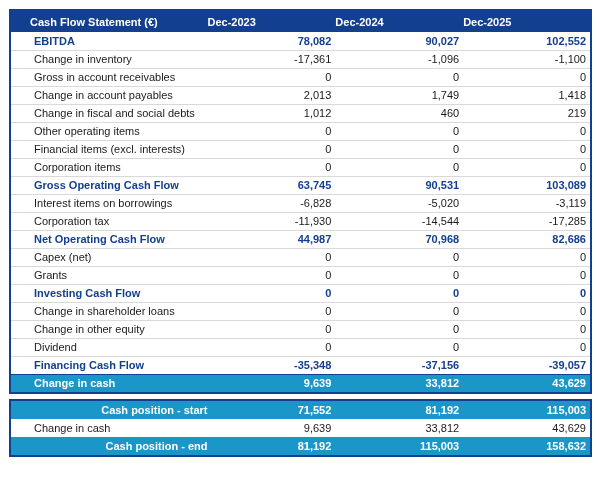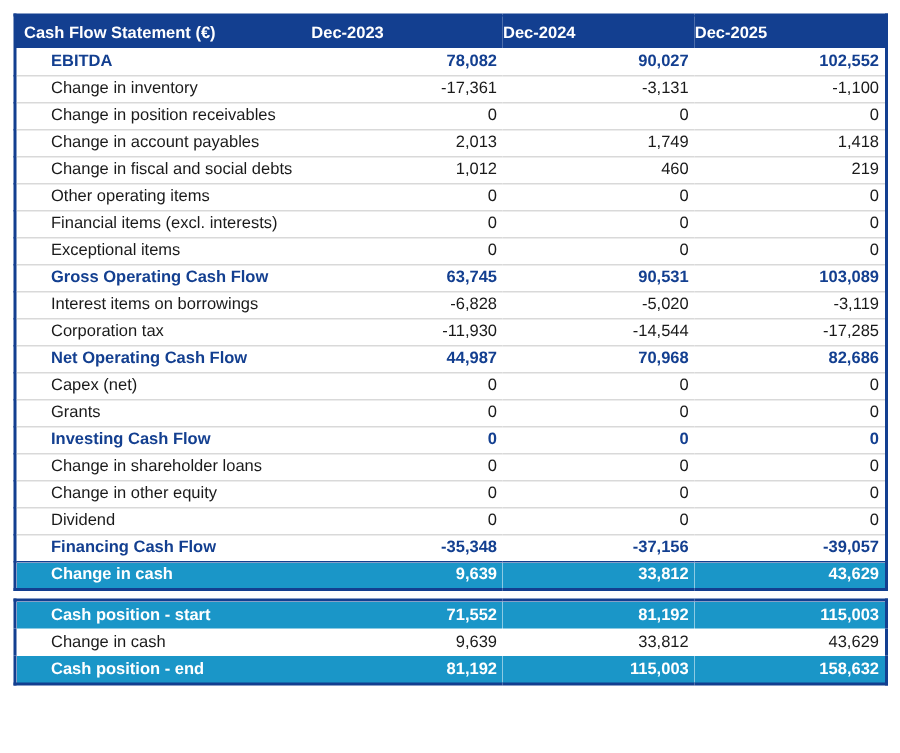--- a/index.html
+++ b/index.html
@@ -16,37 +16,37 @@
     -webkit-font-smoothing:antialiased;
   }
   .wrap{position:absolute;left:9px;top:9px;width:583px;}
   table{border-collapse:collapse;width:100%;table-layout:fixed;}
   .cf-table, .cf-summary{border:2px solid var(--navy);}
   .cf-summary{margin-top:5px;}
   thead th{
     background:var(--navy);color:#ffffff;font-weight:bold;
     font-size:11px;height:22px;padding:0;vertical-align:middle;
   }
-  th.label{text-align:left;padding-left:5px;}
+  th.label{text-align:left;padding-left:19px;}
   th.num{text-align:left;padding-right:4px;}
   tbody td{
     font-size:11px;height:18px;padding:0;vertical-align:middle;
     color:var(--text);border-top:1px solid var(--grid);
     white-space:nowrap;overflow:hidden;
   }
   tbody tr:first-child td{border-top:none;}
   td.label{text-align:left;padding-left:23px;}
   td.num{text-align:right;padding-right:4px;}
   .row-subtotal td{font-weight:bold;color:var(--navy);}
   .row-highlight td{
     background:var(--cyan);color:#ffffff;font-weight:bold;
     border-top:1px solid var(--navy);height:19px;
   }
   .cf-summary tbody td{border-top:none;}
-  .cf-summary .row-highlight td{border-top:none;}
+  .cf-summary .row-highlight td{border-top:none;text-align:right;}
 </style>
 </head>
 <body>
 
 <div class="wrap">
 
   <table class="cf-table">
     <colgroup>
       <col style="width:34%">
         <col style="width:22%">
@@ -64,25 +64,25 @@
     <tbody id="main-body">
         <tr class="row-subtotal">
           <td class="label">EBITDA</td>
           <td class="num">78,082</td>
           <td class="num">90,027</td>
           <td class="num">102,552</td>
         </tr>
         <tr class="row-normal">
           <td class="label">Change in inventory</td>
           <td class="num">-17,361</td>
-          <td class="num">-3,131</td>
+          <td class="num">-1,096</td>
           <td class="num">-1,100</td>
         </tr>
         <tr class="row-normal">
-          <td class="label">Change in position receivables</td>
+          <td class="label">Gross in account receivables</td>
           <td class="num">0</td>
           <td class="num">0</td>
           <td class="num">0</td>
         </tr>
         <tr class="row-normal">
           <td class="label">Change in account payables</td>
           <td class="num">2,013</td>
           <td class="num">1,749</td>
           <td class="num">1,418</td>
         </tr>
@@ -98,21 +98,21 @@
           <td class="num">0</td>
           <td class="num">0</td>
         </tr>
         <tr class="row-normal">
           <td class="label">Financial items (excl. interests)</td>
           <td class="num">0</td>
           <td class="num">0</td>
           <td class="num">0</td>
         </tr>
         <tr class="row-normal">
-          <td class="label">Exceptional items</td>
+          <td class="label">Corporation items</td>
           <td class="num">0</td>
           <td class="num">0</td>
           <td class="num">0</td>
         </tr>
         <tr class="row-subtotal">
           <td class="label">Gross Operating Cash Flow</td>
           <td class="num">63,745</td>
           <td class="num">90,531</td>
           <td class="num">103,089</td>
         </tr>

